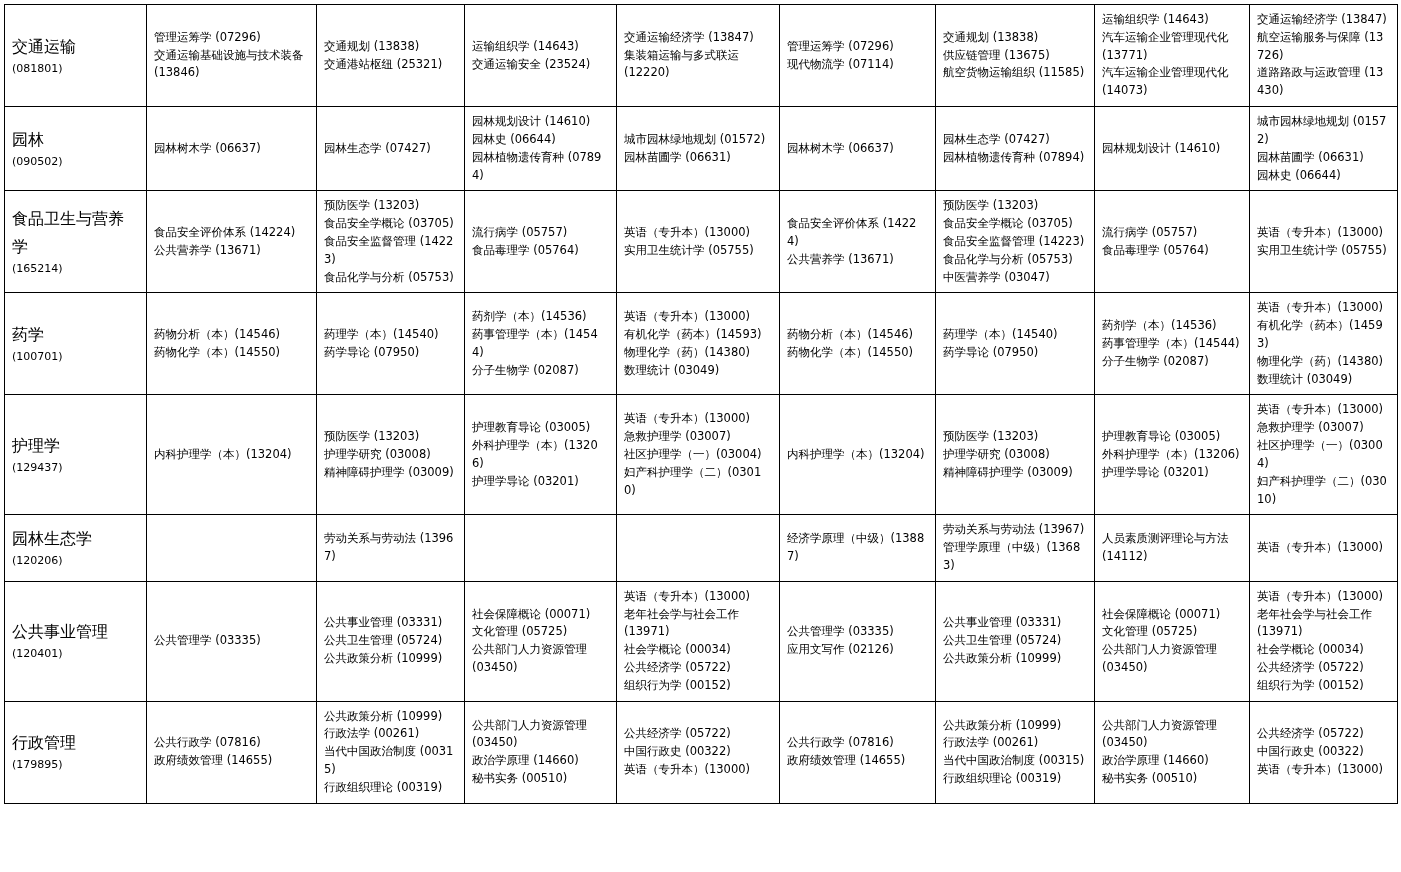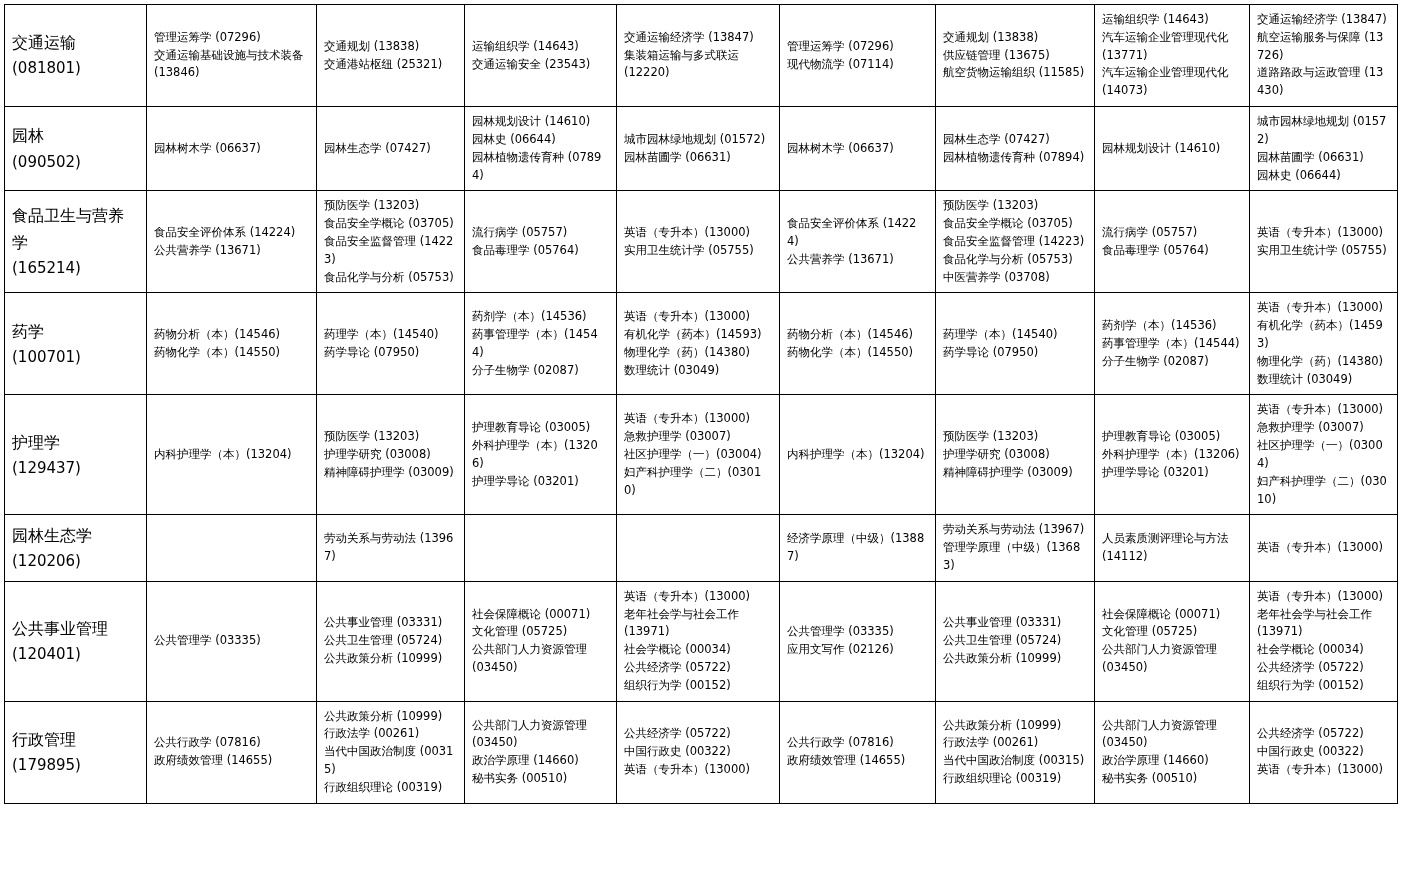--- a/index.html
+++ b/index.html
@@ -38,21 +38,21 @@
   td.major-cell {
     vertical-align: middle;
   }
   td.major-cell .major-name {
     display: block;
     font-size: 16px;
     line-height: 1.7;
   }
   td.major-cell .major-code {
     display: block;
-    font-size: 15px;
+    font-size: 11px;
     line-height: 1.7;
   }
   td.courses {
     vertical-align: middle;
   }
   td.courses .course-line {
     display: block;
     white-space: normal;
   }
   td.courses.empty {
@@ -95,21 +95,21 @@
             <span class="course-line">管理运筹学 (07296)</span>
             <span class="course-line">交通运输基础设施与技术装备</span>
             <span class="course-line">(13846)</span>
           </td>
           <td class="courses">
             <span class="course-line">交通规划 (13838)</span>
             <span class="course-line">交通港站枢纽 (25321)</span>
           </td>
           <td class="courses">
             <span class="course-line">运输组织学 (14643)</span>
-            <span class="course-line">交通运输安全 (23543)</span>
+            <span class="course-line">交通运输安全 (23524)</span>
           </td>
           <td class="courses">
             <span class="course-line">交通运输经济学 (13847)</span>
             <span class="course-line">集装箱运输与多式联运</span>
             <span class="course-line">(12220)</span>
           </td>
           <td class="courses">
             <span class="course-line">管理运筹学 (07296)</span>
             <span class="course-line">现代物流学 (07114)</span>
           </td>
@@ -192,21 +192,21 @@
           </td>
           <td class="courses">
             <span class="course-line">食品安全评价体系 (14224)</span>
             <span class="course-line">公共营养学 (13671)</span>
           </td>
           <td class="courses">
             <span class="course-line">预防医学 (13203)</span>
             <span class="course-line">食品安全学概论 (03705)</span>
             <span class="course-line">食品安全监督管理 (14223)</span>
             <span class="course-line">食品化学与分析 (05753)</span>
-            <span class="course-line">中医营养学 (03708)</span>
+            <span class="course-line">中医营养学 (03047)</span>
           </td>
           <td class="courses">
             <span class="course-line">流行病学 (05757)</span>
             <span class="course-line">食品毒理学 (05764)</span>
           </td>
           <td class="courses">
             <span class="course-line">英语（专升本）(13000)</span>
             <span class="course-line">实用卫生统计学 (05755)</span>
           </td>
         </tr>

